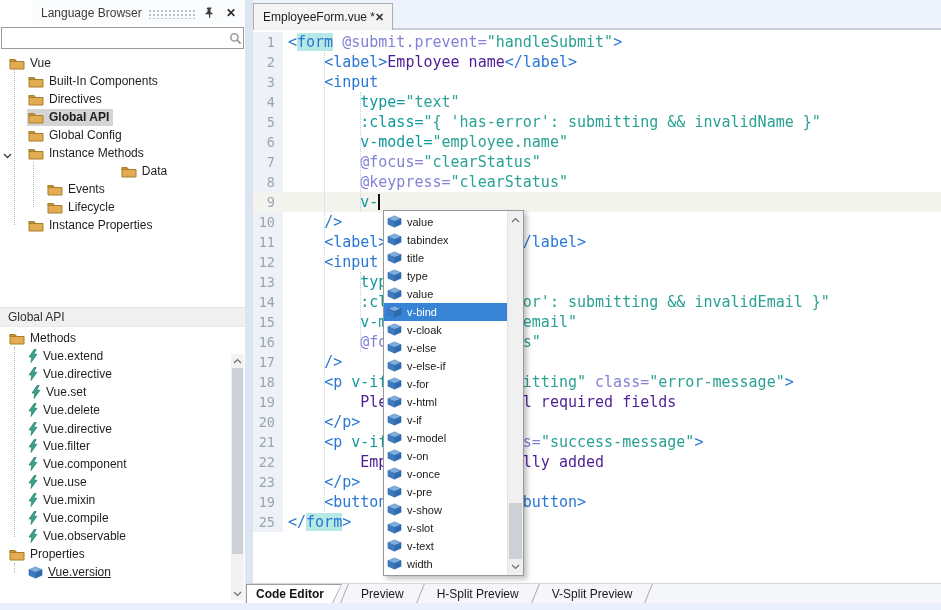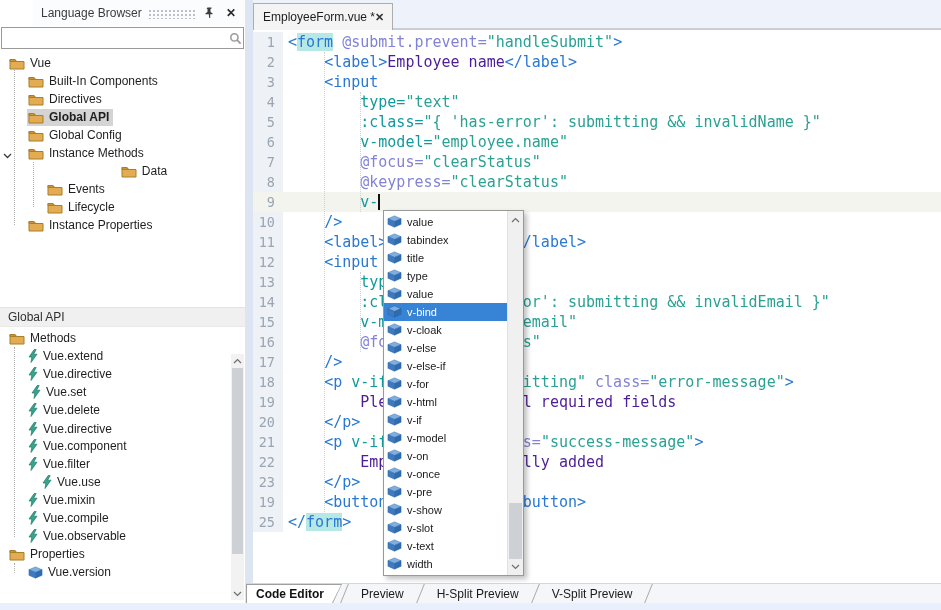--- a/index.html
+++ b/index.html
@@ -290,40 +290,40 @@
             <span class="tlabel">Vue.directive</span>
           </span>
         </div>
         <div class="trow" style="padding-left: 27px;">
           <span class="tsel">
             <span class="ticon">
               <svg width="10" height="14" viewBox="0 0 10 14">
                 <path d="M6.2 0.5 L1 8 L3.8 8 L3 13.5 L9 5.2 L5.6 5.2 L8.2 0.5 Z" fill="#3AA38D" stroke="#1E7A66" stroke-width="0.7"></path>
               </svg>
             </span>
+            <span class="tlabel">Vue.filter</span>
+          </span>
+        </div>
+        <div class="trow" style="padding-left: 27px;">
+          <span class="tsel">
+            <span class="ticon">
+              <svg width="10" height="14" viewBox="0 0 10 14">
+                <path d="M6.2 0.5 L1 8 L3.8 8 L3 13.5 L9 5.2 L5.6 5.2 L8.2 0.5 Z" fill="#3AA38D" stroke="#1E7A66" stroke-width="0.7"></path>
+              </svg>
+            </span>
             <span class="tlabel">Vue.component</span>
           </span>
         </div>
         <div class="trow" style="padding-left: 27px;">
           <span class="tsel">
             <span class="ticon">
               <svg width="10" height="14" viewBox="0 0 10 14">
                 <path d="M6.2 0.5 L1 8 L3.8 8 L3 13.5 L9 5.2 L5.6 5.2 L8.2 0.5 Z" fill="#3AA38D" stroke="#1E7A66" stroke-width="0.7"></path>
               </svg>
             </span>
-            <span class="tlabel">Vue.filter</span>
-          </span>
-        </div>
-        <div class="trow" style="padding-left: 41px;">
-          <span class="tsel">
-            <span class="ticon">
-              <svg width="10" height="14" viewBox="0 0 10 14">
-                <path d="M6.2 0.5 L1 8 L3.8 8 L3 13.5 L9 5.2 L5.6 5.2 L8.2 0.5 Z" fill="#3AA38D" stroke="#1E7A66" stroke-width="0.7"></path>
-              </svg>
-            </span>
             <span class="tlabel">Vue.use</span>
           </span>
         </div>
         <div class="trow" style="padding-left: 27px;">
           <span class="tsel">
             <span class="ticon">
               <svg width="10" height="14" viewBox="0 0 10 14">
                 <path d="M6.2 0.5 L1 8 L3.8 8 L3 13.5 L9 5.2 L5.6 5.2 L8.2 0.5 Z" fill="#3AA38D" stroke="#1E7A66" stroke-width="0.7"></path>
               </svg>
             </span>
@@ -354,21 +354,21 @@
           <span class="tsel">
             <span class="ticon">
               <svg width="16" height="13" viewBox="0 0 16 13">
                 <path d="M1 2.5 L6 2.5 L7.5 4.5 L15 4.5 L15 12 L1 12 Z" fill="#E3AC52" stroke="#A87F2A"></path>
                 <path d="M1 2.5 L6 2.5 L7.5 4.5 L1 4.5 Z" fill="#C9943C" stroke="#A87F2A"></path>
               </svg>
             </span>
             <span class="tlabel">Properties</span>
           </span>
         </div>
-        <div class="trow" style="padding-left: 27px;">
+        <div class="trow" style="padding-left: 27px; text-decoration: underline;">
           <span class="tsel">
             <span class="ticon">
               <svg width="15" height="13" viewBox="0 0 16 13">
                 <polygon points="8,0.5 15,3.5 8,6.5 1,3.5" fill="#7FAFE0" stroke="#2B62A8" stroke-width="0.5"></polygon>
                 <polygon points="1,3.5 8,6.5 8,12.5 1,9.5" fill="#3D7ABF" stroke="#2B62A8" stroke-width="0.5"></polygon>
                 <polygon points="15,3.5 8,6.5 8,12.5 15,9.5" fill="#2E6CB0" stroke="#2B62A8" stroke-width="0.5"></polygon>
               </svg>
             </span>
             <span class="tlabel">Vue.version</span>
           </span>

